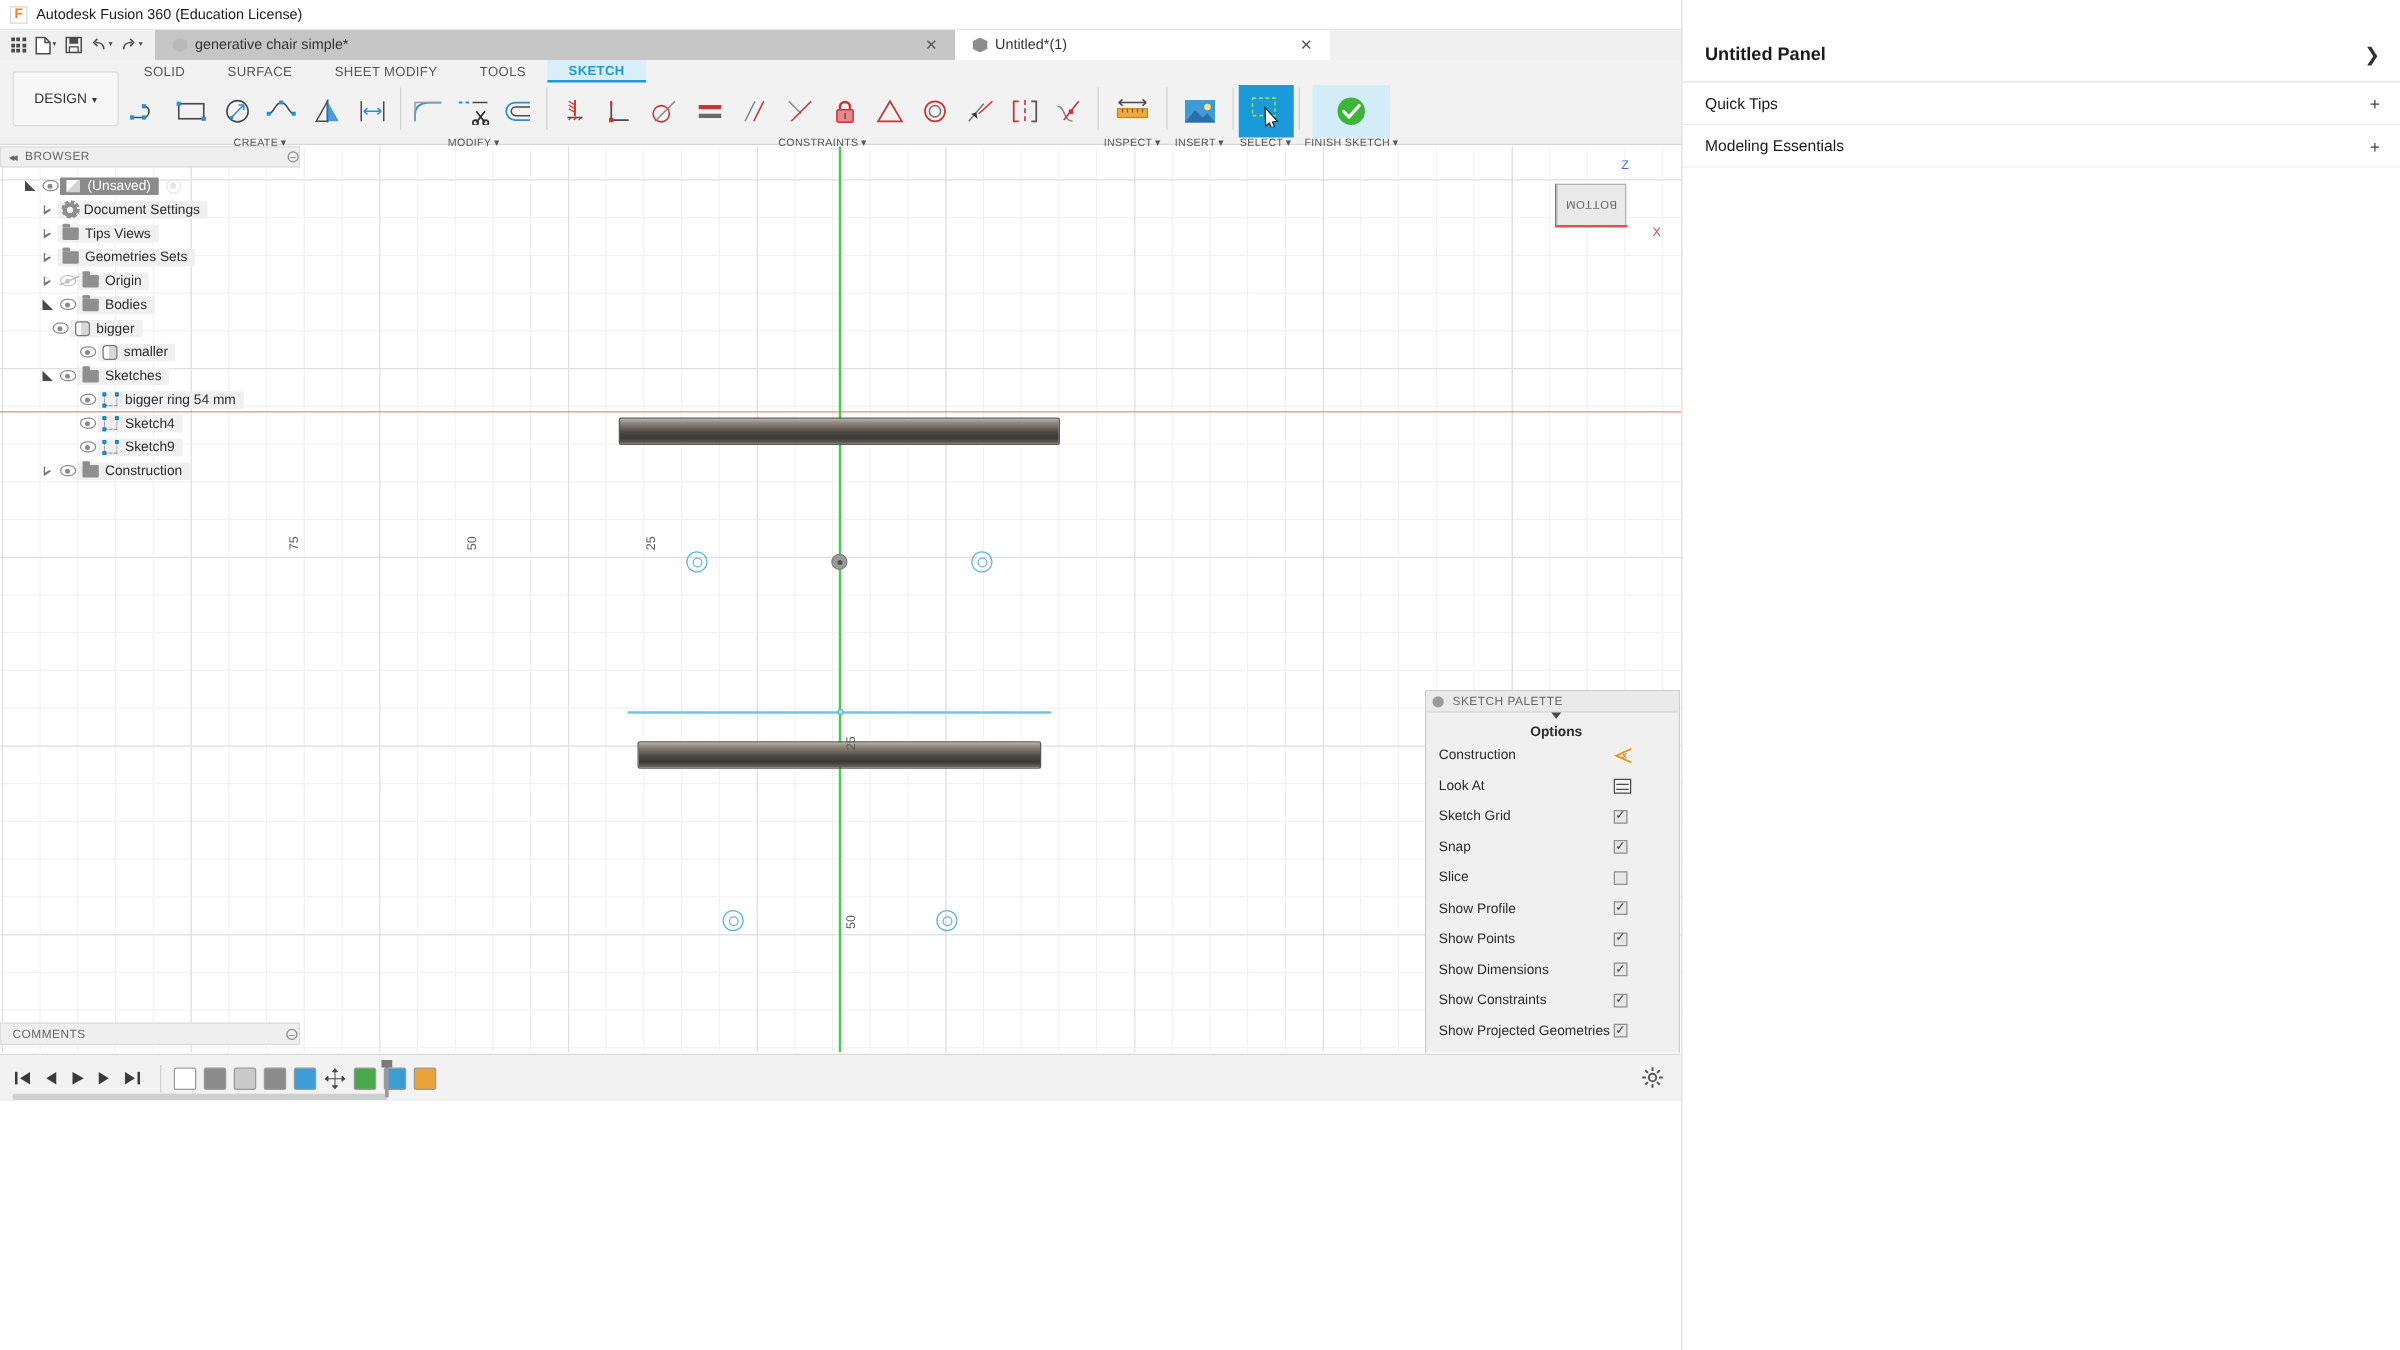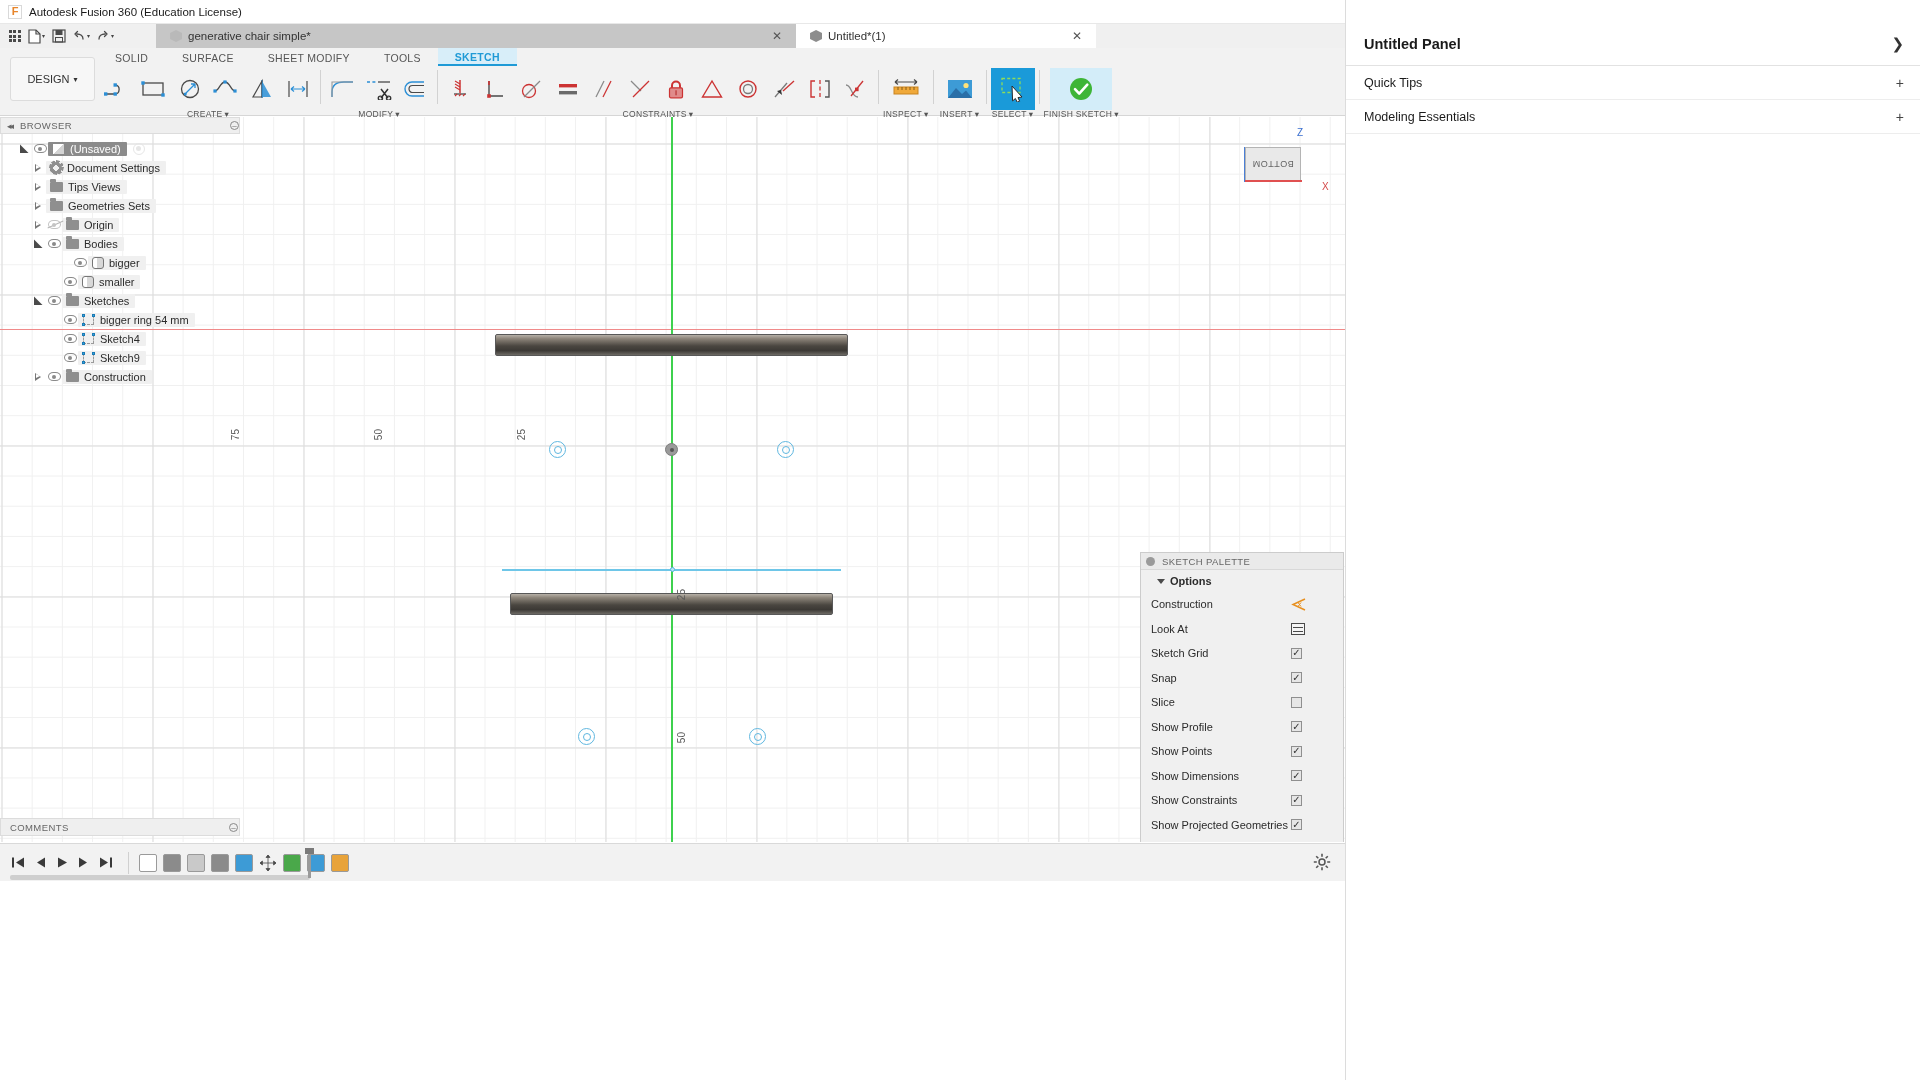--- a/index.html
+++ b/index.html
@@ -49,21 +49,21 @@
   }
   .grid-icon i { background: #4a4a4a; display: block; }
 
   .doc-tabs { display: flex; align-items: flex-end; height: 24px; margin-left: 8px; flex: 1; }
   .doc-tab {
     height: 24px; display: flex; align-items: center; padding: 0 14px;
     background: #c6c6c6; font-size: 11.5px; color: #333; gap: 6px;
     position: relative; min-width: 120px;
   }
   .doc-tab.active { background: #ffffff; }
-  .doc-tab.wide { flex: 1; justify-content: center; max-width: 640px; margin-left: 32px; }
+  .doc-tab.wide { flex: 1; justify-content: center; max-width: 640px; }
   .doc-tab .tabclose { font-size: 12px; color: #555; margin-left: auto; padding-left: 14px; }
   .cube-glyph {
     width: 12px; height: 12px; flex: 0 0 12px;
     background: #b9b9b9; clip-path: polygon(50% 0,100% 25%,100% 75%,50% 100%,0 75%,0 25%);
   }
   .doc-tab.active .cube-glyph { background: #8d8d8d; }
   .qa-right { display: flex; align-items: center; height: 24px; }
   .qa-plus {
     width: 28px; height: 24px; background: #b6b6b6; display: flex;
     align-items: center; justify-content: center; font-size: 17px; color: #4a4a4a; font-weight: 300;
@@ -279,22 +279,22 @@
     position: absolute; left: 1140px; top: 435px; width: 204px;
     background: #f0f0f0; border: 1px solid #cccccc; z-index: 15;
   }
   .pal-head {
     height: 17px; display: flex; align-items: center; gap: 7px; padding-left: 5px;
     background: #eaeaea; border-bottom: 1px solid #d8d8d8;
   }
   .pal-head .pin { width: 9px; height: 9px; border-radius: 50%; background: #9a9a9a; }
   .pal-head .ptitle { font-size: 9.5px; color: #666; letter-spacing: .4px; }
   .pal-section {
-    height: 22px; display: flex; align-items: center; gap: 5px; padding-left: 16px;
-    font-size: 11px; color: #2b2b2b; font-weight: bold;
+    height: 22px; display: flex; align-items: center; gap: 5px; padding-left: 6px;
+    font-size: 11px; color: #2b2b2b; font-weight: bold; flex-direction: column;
   }
   .pal-section .tri { width: 0;height:0;border-left:4.5px solid transparent;border-right:4.5px solid transparent;border-top:5.5px solid #4a4a4a; }
   .pal-row {
     height: 24.5px; display: flex; align-items: center; font-size: 11px; color: #2b2b2b;
     padding: 0 0 0 10px;
   }
   .pal-row .lbl { flex: 1; }
   .pal-row .ctl { width: 52px; display: flex; align-items: center; justify-content: flex-start; }
   .chk {
     width: 11px; height: 11px; border: 1.2px solid #8f8f8f; background: #e6e6e6;
@@ -889,21 +889,21 @@
         </span>
       <span class="tw">
           <span class="eye"></span>
         </span>
       <span class="tlabel">
         <span class="folder"></span>
         <span>Bodies</span>
       </span>
     </div>
 
-    <div class="trow" style="padding-left:72px">
+    <div class="trow" style="padding-left:40px">
       <span class="tw">
           <span class="eye"></span>
         </span>
       <span class="tlabel">
         <span class="body-ico"></span>
         <span>bigger</span>
       </span>
     </div>
 
     <div class="trow" style="padding-left:62px">

